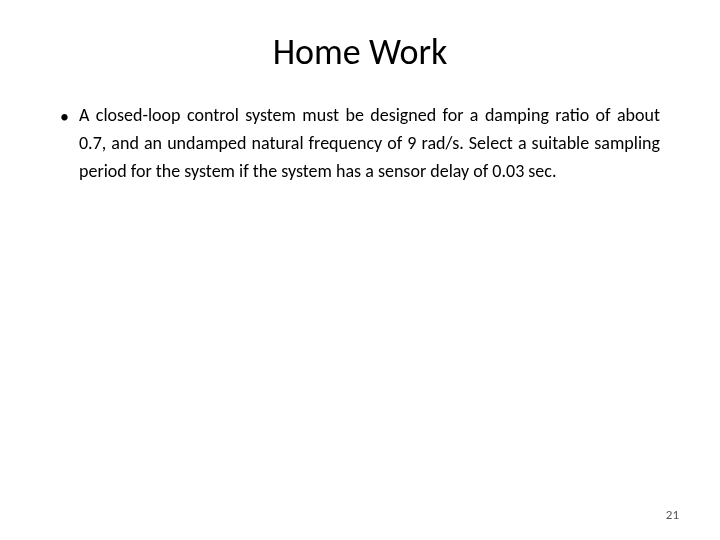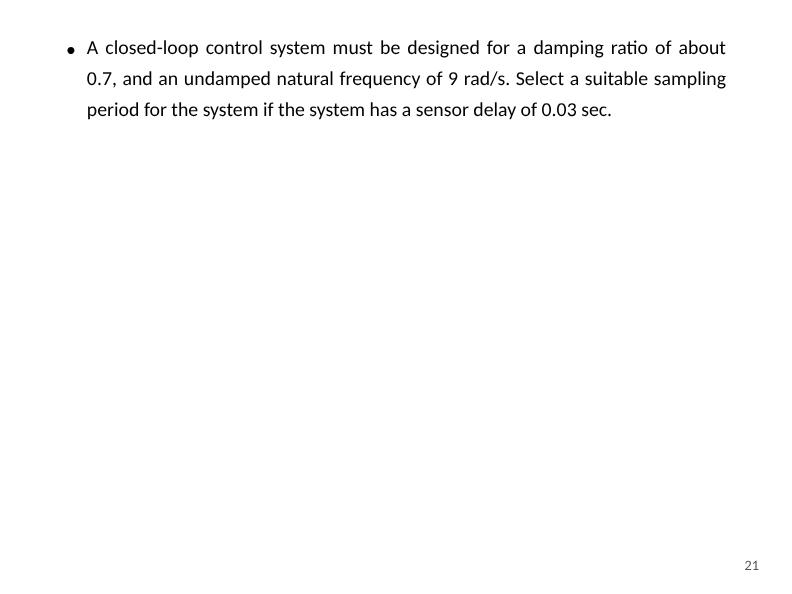--- a/index.html
+++ b/index.html
@@ -56,31 +56,32 @@
       font-size: 18px;
       line-height: 1.55;
       color: #000000;
       text-align: justify;
       font-family: 'Calibri', Arial, sans-serif;
     }
 
     .page-number {
       position: absolute;
       bottom: 18px;
-      right: 30px;
+      right: 41px;
       font-size: 13px;
       color: #555555;
       font-family: 'Calibri', Arial, sans-serif;
     }
   </style>
 </head>
 <body>
 
 <div class="slide-container">
 
+  <h1 class="title">Home Work</h1>
 
   <div class="content">
     <div class="bullet-item">
       <span class="bullet-dot">•</span>
       <span class="bullet-text">A closed-loop control system must be designed for a damping ratio of about 0.7, and an undamped natural frequency of 9 rad/s. Select a suitable sampling period for the system if the system has a sensor delay of 0.03 sec.</span>
     </div>
   </div>
 
   <div class="page-number">21</div>
 

